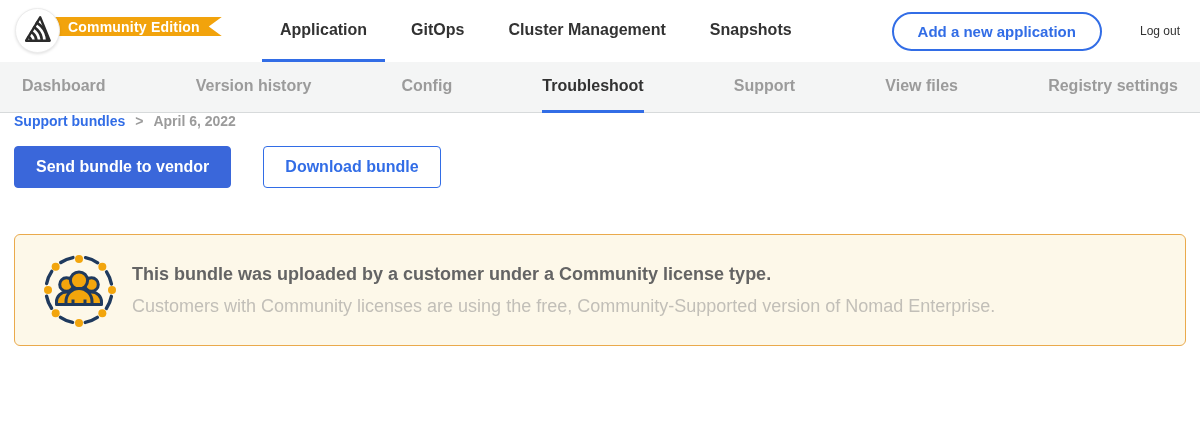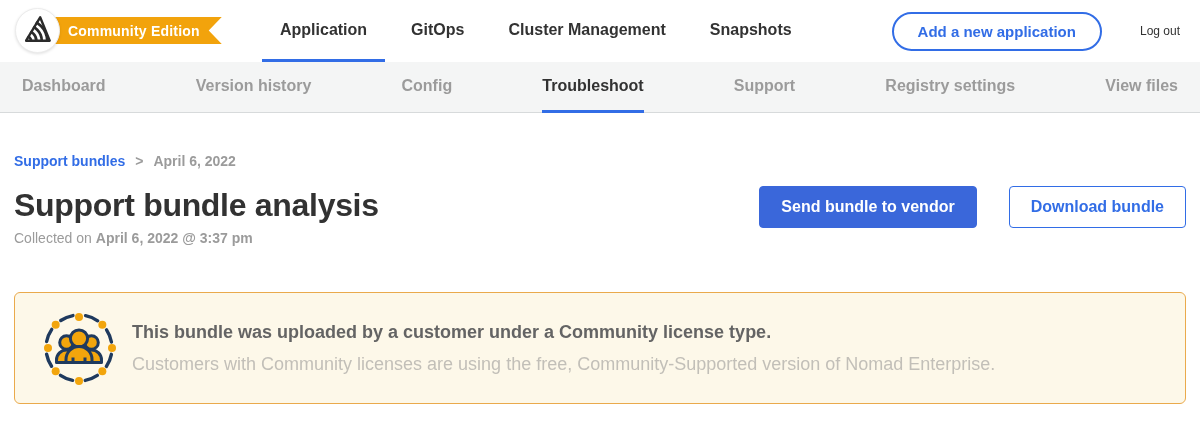--- a/index.html
+++ b/index.html
@@ -22,21 +22,21 @@
   .brand {
     position: relative;
     width: 240px;
     flex: 0 0 240px;
     cursor: pointer;
   }
   .ribbon {
     position: absolute;
     left: 38px;
     top: 17px;
-    height: 27px;
+    height: 19px;
     display: flex;
     align-items: center;
     background: #f2a30c;
     color: #ffffff;
     font-size: 14px;
     font-weight: 700;
     padding: 0 22px 0 30px;
     clip-path: polygon(0 0, 100% 0, calc(100% - 13px) 50%, 100% 100%, 0 100%);
     letter-spacing: .2px;
   }
@@ -118,21 +118,20 @@
     margin-bottom: -1px;
   }
   .subnav .subnav-item.active {
     color: #323232;
     border-bottom-color: #326de6;
   }
 
   
   .content { padding: 0 14px; }
   .breadcrumb {
-    margin-top: 40px;
     font-size: 14px;
     font-weight: 700;
     display: flex;
     align-items: center;
     gap: 10px;
   }
   .breadcrumb .crumb-link { color: #326de6; cursor: pointer; }
   .breadcrumb .crumb-sep { color: #9b9b9b; font-weight: 600; }
   .breadcrumb .crumb-current { color: #9b9b9b; }
 
@@ -260,42 +259,36 @@
   <div class="subnav-item">
     <span>Config</span>
   </div>
   <div class="subnav-item active">
     <span>Troubleshoot</span>
   </div>
   <div class="subnav-item">
     <span>Support</span>
   </div>
   <div class="subnav-item">
+    <span>View files</span>
+  </div>
+  <div class="subnav-item">
     <span>Registry settings</span>
-  </div>
-  <div class="subnav-item">
-    <span>View files</span>
   </div>
 </nav>
 
 <main class="content">
 
   <div class="breadcrumb">
     <span class="crumb-link">Support bundles</span>
     <span class="crumb-sep">&gt;</span>
     <span class="crumb-current">April 6, 2022</span>
   </div>
 
   <div class="title-row">
-    <div>
-      <h1 class="page-title">Support bundle analysis</h1>
-      <div class="collected">
-        <span>Collected on</span><span class="collected-date">April 6, 2022 @ 3:37 pm</span>
-      </div>
-    </div>
     <div class="title-actions">
       <button class="btn btn-primary">Send bundle to vendor</button>
       <button class="btn btn-secondary">Download bundle</button>
     </div>
   </div>
 
   <div class="license-alert">
     <div class="alert-icon">
       <svg width="76" height="76" viewBox="0 0 76 76">
 

